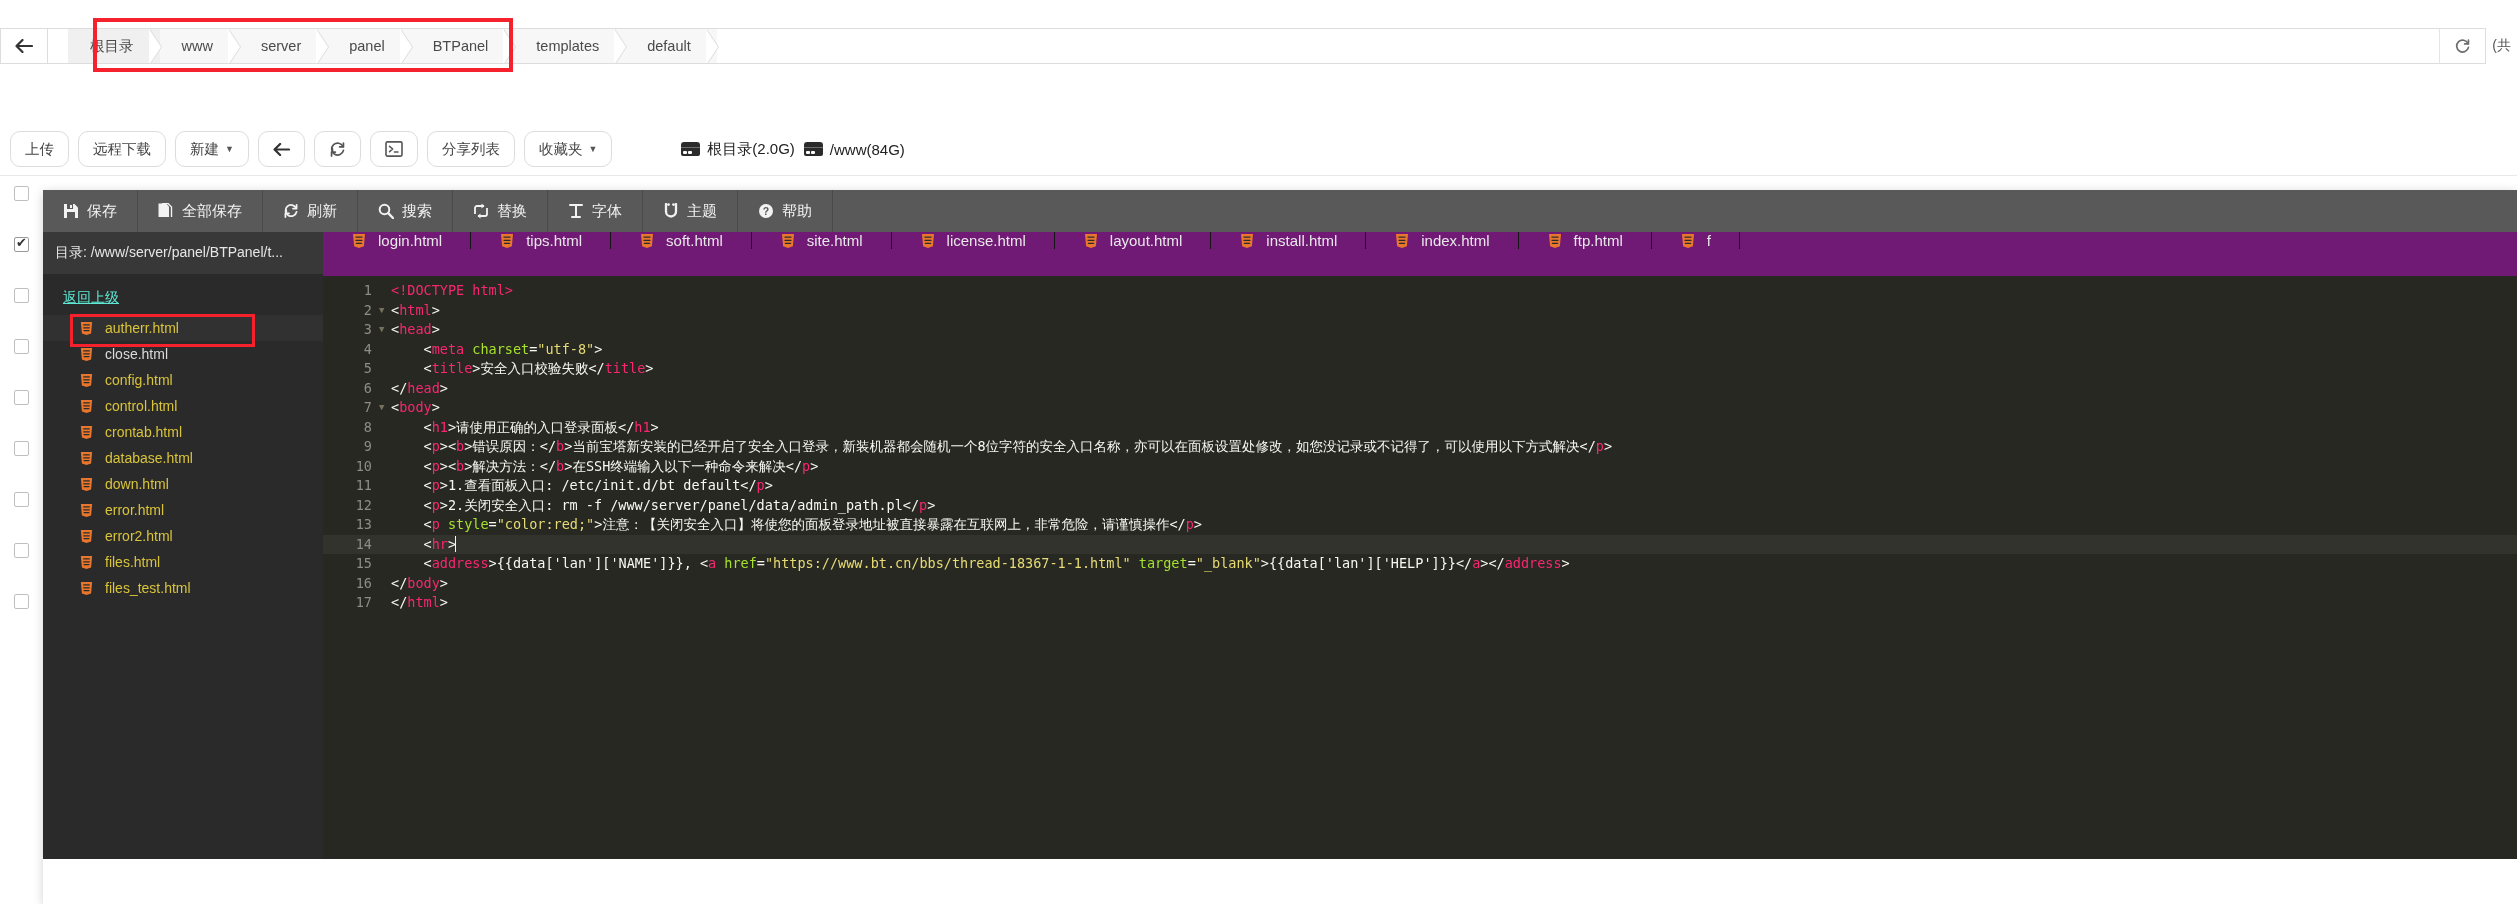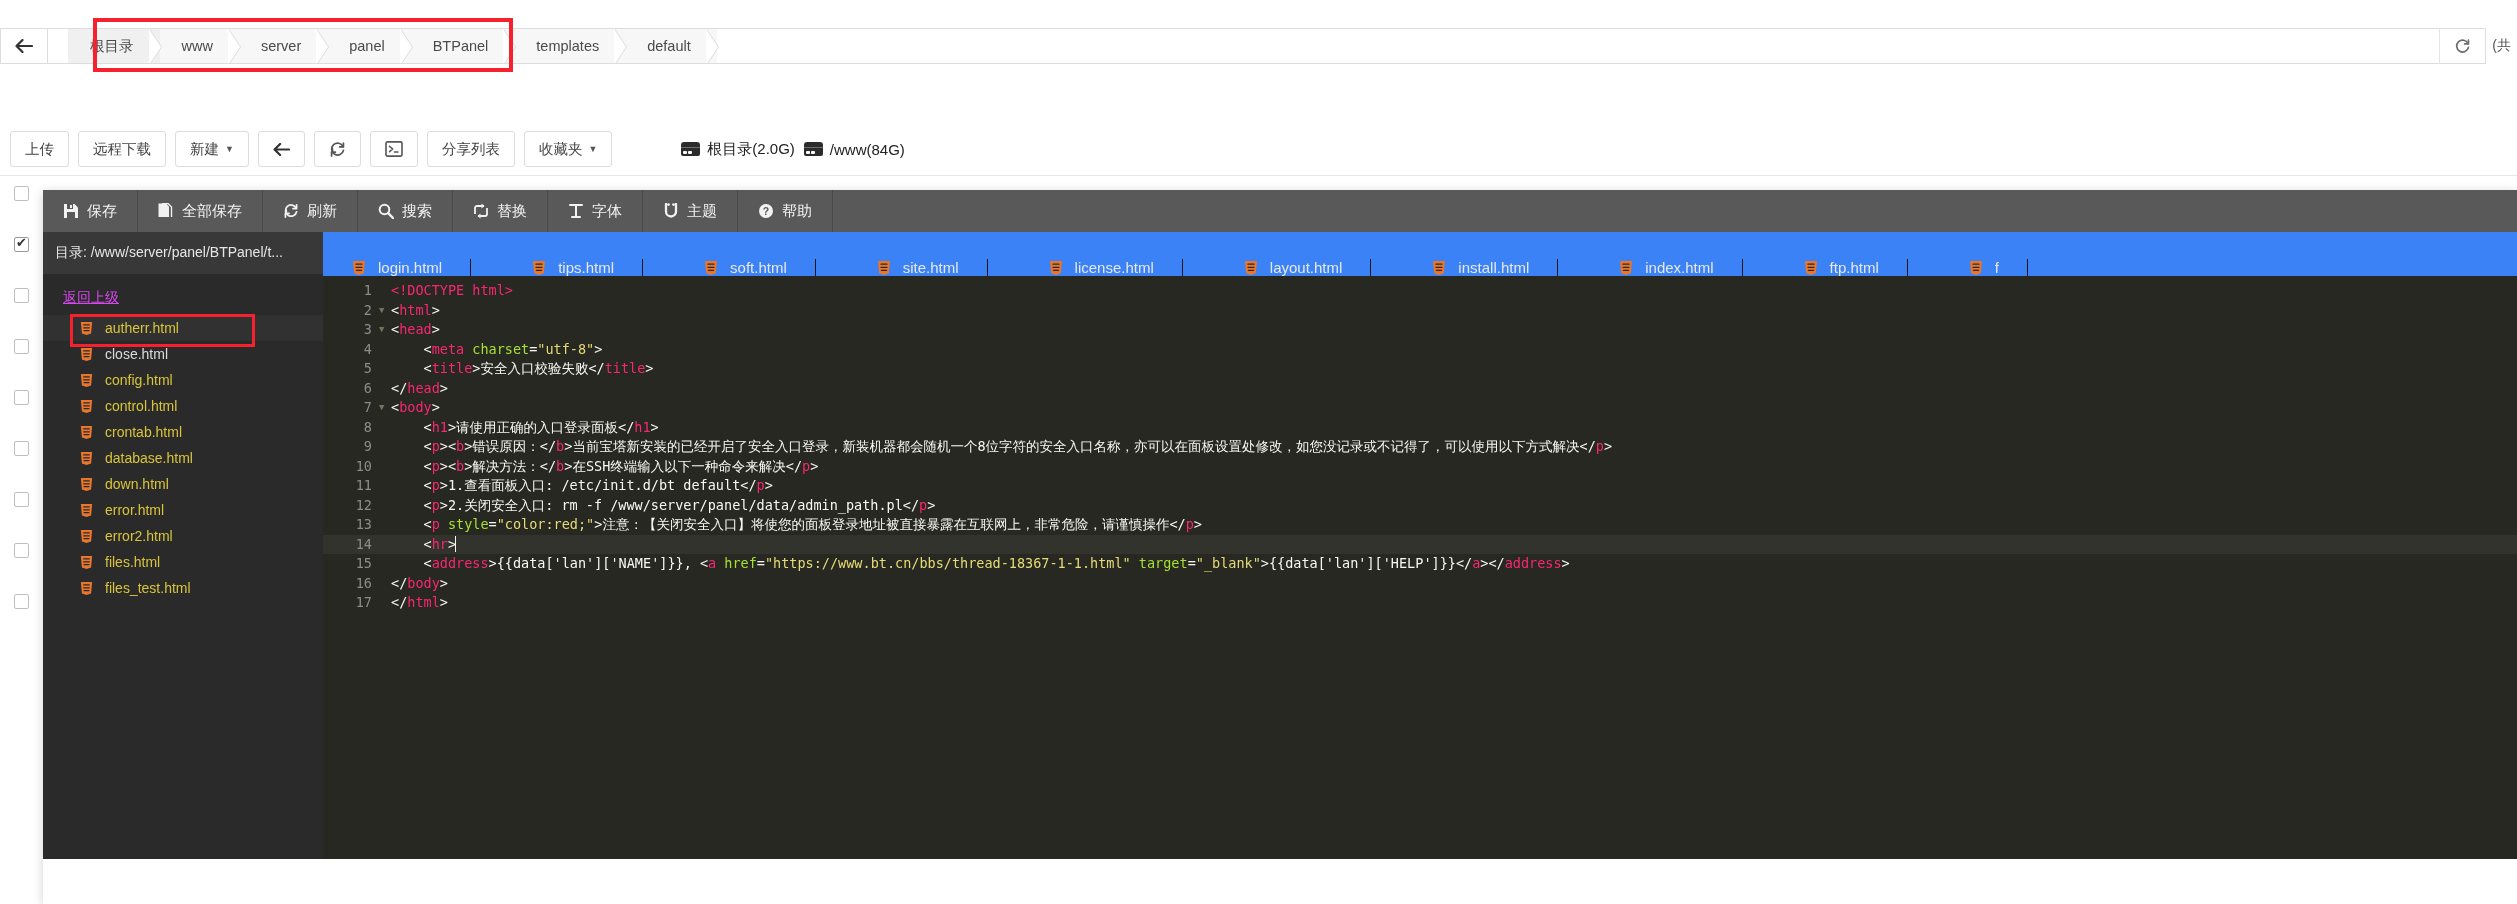--- a/index.html
+++ b/index.html
@@ -58,21 +58,21 @@
     border: 4px solid #f5222d; pointer-events: none; z-index: 40;
   }
 
   
   .actionbar {
     position: absolute; left: 0; top: 128px; width: 2517px; height: 42px;
     display: flex; align-items: center; padding-left: 10px; gap: 9px;
   }
   .abtn {
     height: 36px; min-width: 42px; padding: 0 14px;
-    border: 1px solid #dcdcdc; border-radius: 3px; background: #fff;
+    border: 1px solid #dcdcdc; border-radius: 10px; background: #fff;
     display: flex; align-items: center; justify-content: center; gap: 6px;
     font-size: 14.5px; color: #444; cursor: pointer; white-space: nowrap;
   }
   .caret { font-size: 9px; color: #555; }
   .disk {
     display: flex; align-items: center; gap: 7px;
     font-size: 15px; color: #222; cursor: pointer; white-space: nowrap;
   }
   .disk.first { margin-left: 60px; }
   .disk.second { }
@@ -133,44 +133,43 @@
   .ed-body { display: flex; height: 627px; }
 
   
   .ed-side { width: 280px; background: #2a2a2a; flex: none; position: relative; }
   .ed-dir {
     height: 43px; background: #383838; display: flex; align-items: center;
     padding: 0 12px; font-size: 14px; color: #e6e6e6;
     white-space: nowrap; overflow: hidden; border-bottom: 1px solid #2a2a2a;
   }
   .ed-up {
-    padding: 14px 0 8px 20px; font-size: 14px; color: #d946ef;
+    padding: 14px 0 8px 20px; font-size: 14px; color: #5eead4;
     text-decoration: underline; cursor: pointer;
   }
   .f-item {
     display: flex; align-items: center; gap: 11px;
     height: 26px; padding-left: 36px; font-size: 14px; color: #d9c43a;
     cursor: pointer;
   }
   .f-item.sel { background: #313131; }
   .f-item.plain { color: #dcdcdc; }
   .h5 { flex: none; }
 
   
   .anno-file {
     position: absolute; left: 27px; top: 82px; width: 185px; height: 33px;
     border: 3px solid #f5222d; pointer-events: none; z-index: 30;
   }
 
   
   .ed-main { flex: 1; background: #272822; position: relative; overflow: hidden; }
   .tabbar {
-    height: 44px; background: #3b82f6; display: flex; align-items: flex-end;
+    height: 44px; background: #701a75; display: flex; align-items: flex-start;
     overflow: hidden;
-    gap: 32px;
   }
   .tab {
     display: flex; align-items: center; gap: 11px; padding: 0 28px;
     font-size: 15px; color: #e8e8e8; cursor: pointer;
     border-right: 1px solid #151515; white-space: nowrap;
   }
 
   .code {
     font-family: "DejaVu Sans Mono", "Liberation Mono", monospace;
     font-size: 13.5px; line-height: 19.5px; padding-top: 5px;

